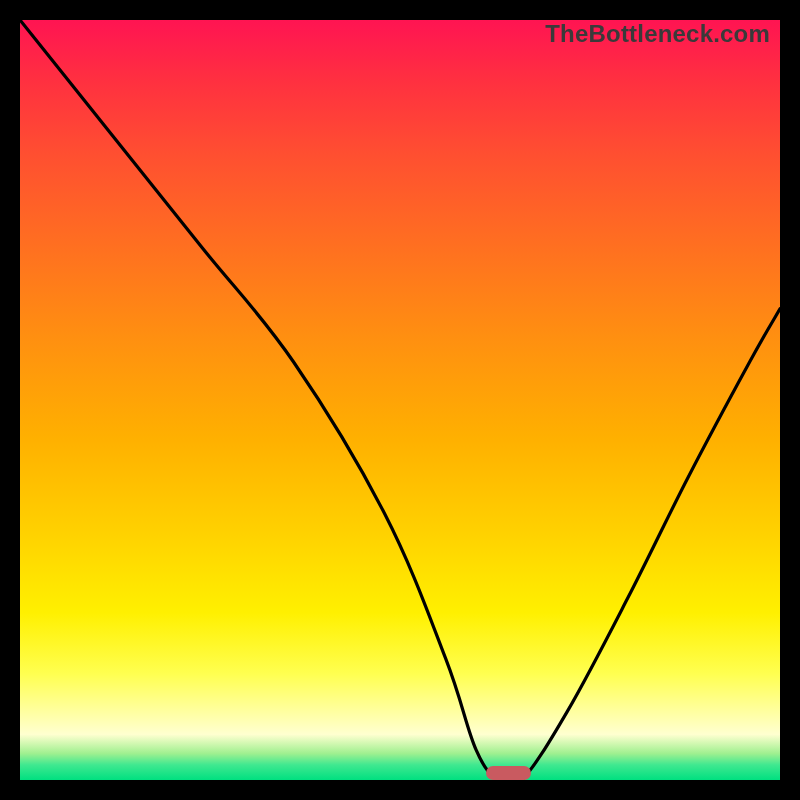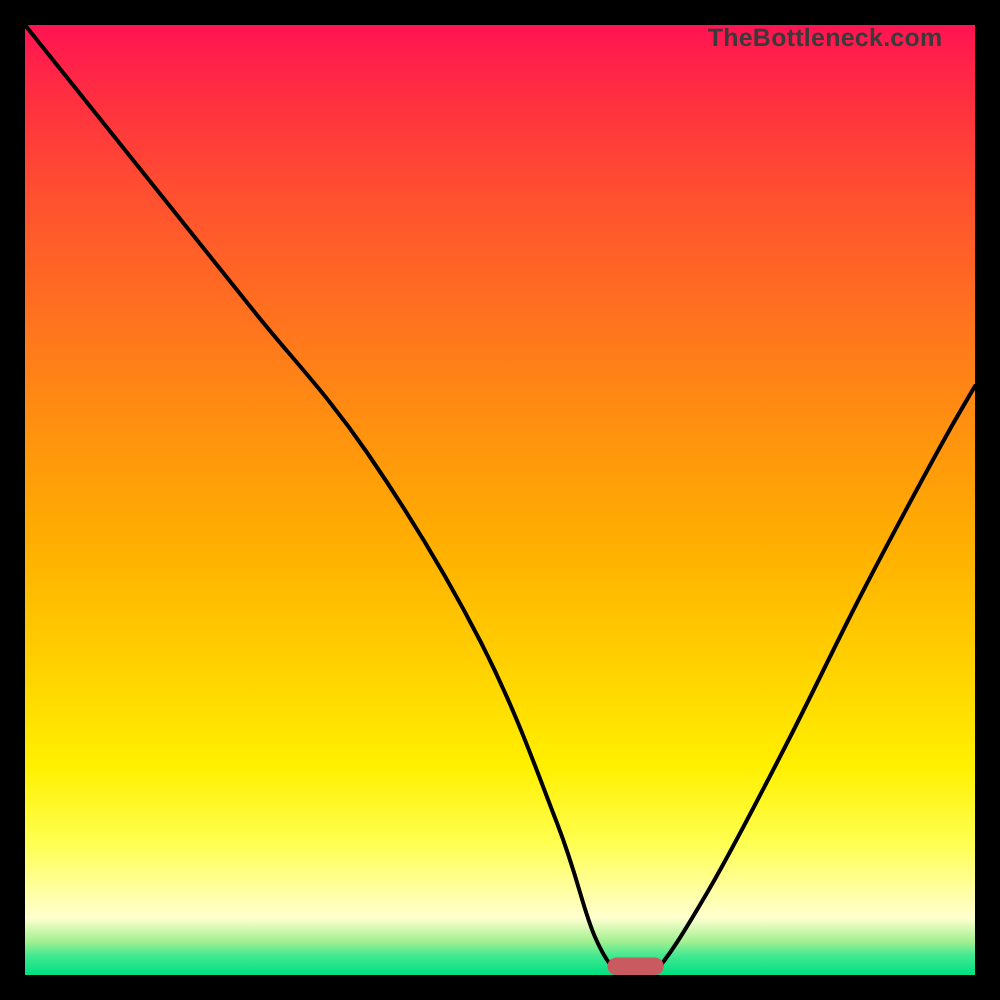--- a/index.html
+++ b/index.html
@@ -36,23 +36,23 @@
       #ffffa0 91%,
       #ffffd0 94%,
       #a0f090 96.5%,
       #40e890 98%,
       #00e080 100%
     );
   }
   .attribution {
     position: absolute;
     top: 0px;
-    right: 26px;
+    right: 10px;
     font-family: Arial, "Helvetica Neue", Helvetica, sans-serif;
-    font-size: 20px;
+    font-size: 24px;
     font-weight: 600;
     color: #3a3a3a;
     letter-spacing: 0.2px;
   }
   svg.curve {
     position: absolute;
     left: 0;
     top: 0;
     width: 760px;
     height: 760px;

